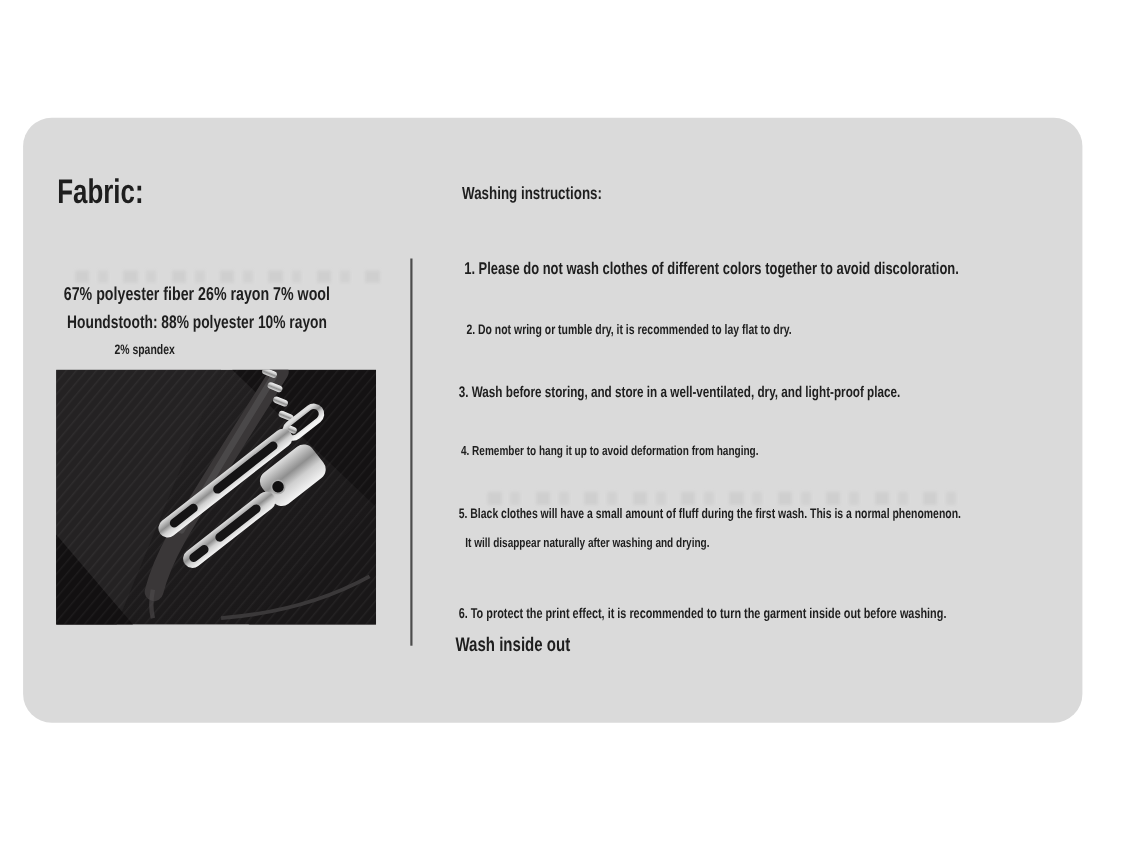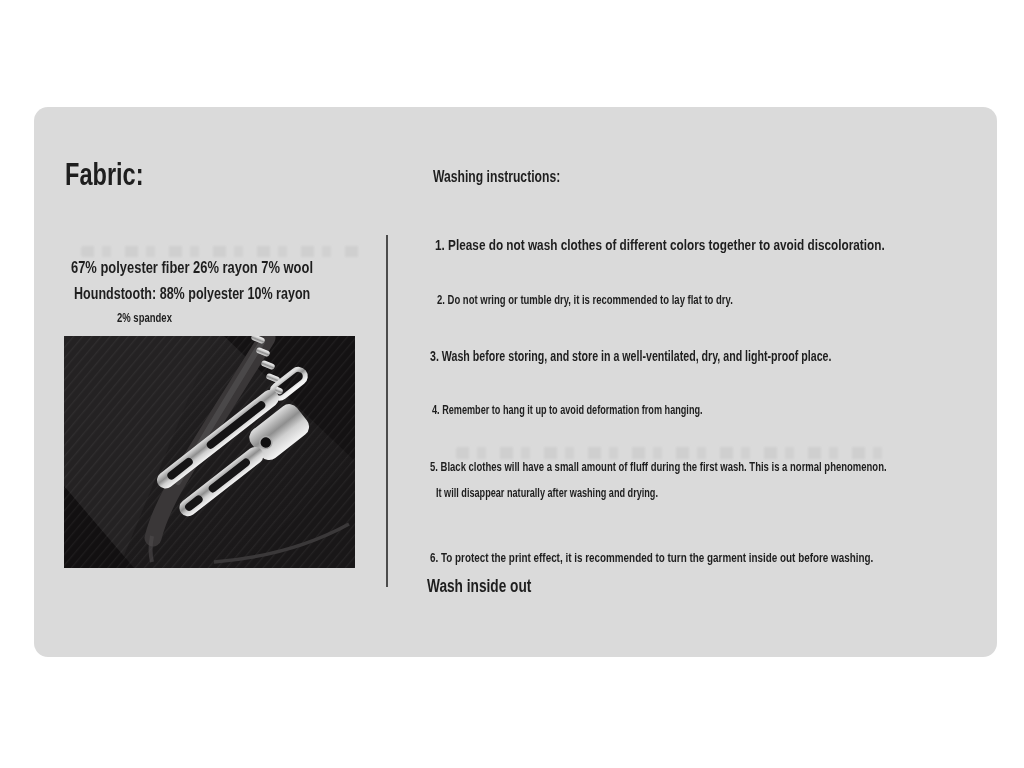--- a/index.html
+++ b/index.html
@@ -3,22 +3,22 @@
 <meta charset="utf-8">
 <style>
   html,body{margin:0;padding:0;}
   body{
     width:1024px;height:768px;position:relative;overflow:hidden;
     background:#ffffff;
     font-family:"Liberation Sans","DejaVu Sans",sans-serif;
     color:#1e1e1e;
   }
   .card{
-    position:absolute;left:34px;top:107px;width:963px;height:550px;
-    background:#dadada;border-radius:14px;text-decoration:underline;
+    position:absolute;left:21px;top:107px;width:963px;height:550px;
+    background:#dadada;border-radius:26px;text-decoration:underline;
   }
   
   .cond{
     position:absolute;white-space:nowrap;font-weight:700;color:#1e1e1e;
     transform:scaleX(0.76);transform-origin:left top;line-height:1.15;
   }
   .fabric-title{left:31px;top:50px;font-size:31px;}
   .comp1{left:37px;top:151px;font-size:17px;}
   .comp2{left:40px;top:177px;font-size:16.5px;}
   .comp3{left:83px;top:204px;font-size:12.5px;}

